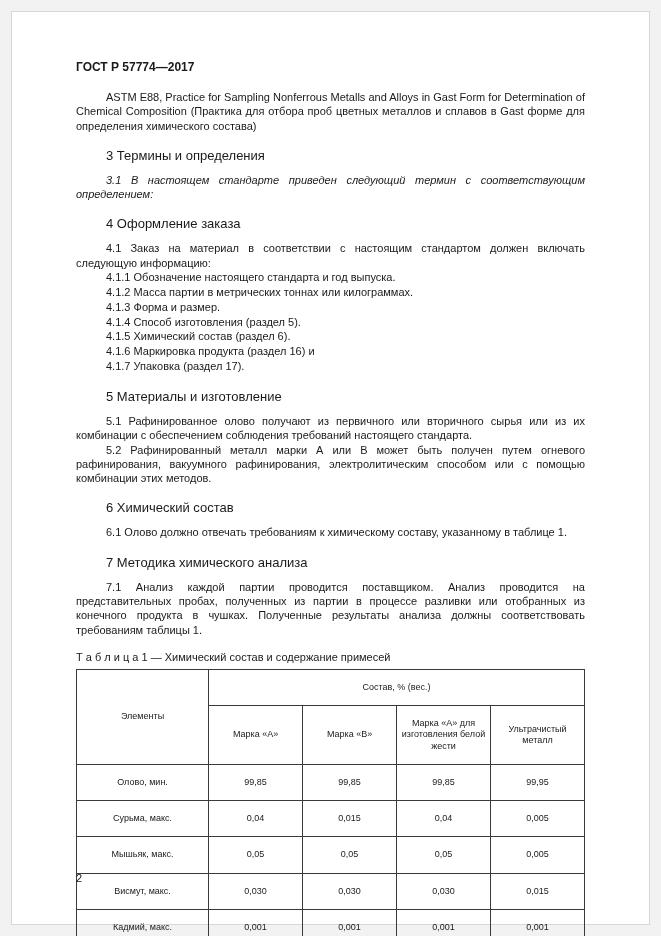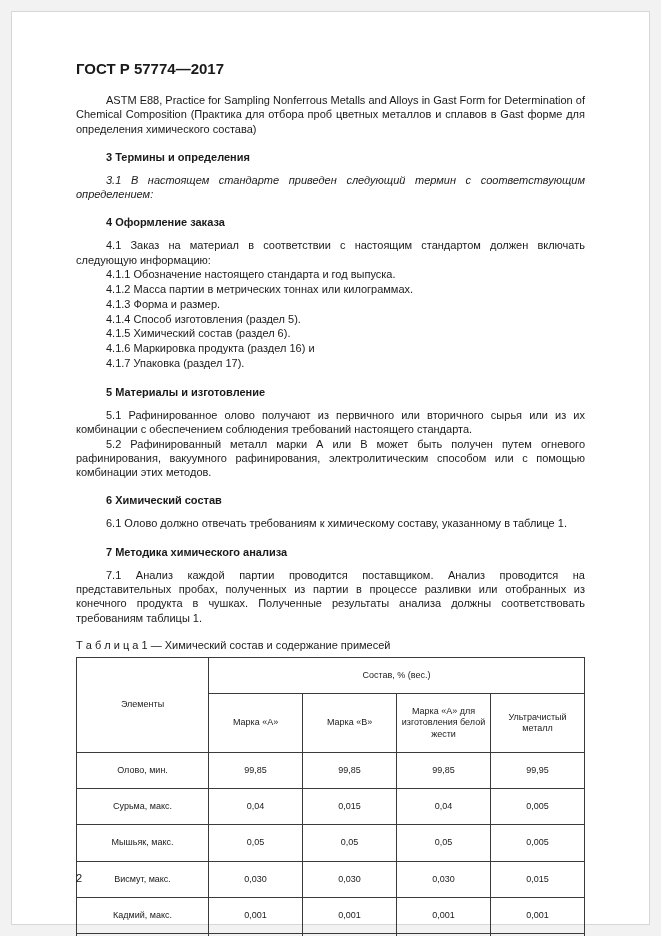--- a/index.html
+++ b/index.html
@@ -13,33 +13,33 @@
     width: 639px;
     height: 914px;
     margin: 11px;
     background: #ffffff;
     border: 1px solid #d7d7d7;
     padding: 48px 64px 0 64px;
     position: relative;
   }
   .doc-header {
     font-weight: bold;
-    font-size: 15px;
+    font-size: 12px;
     margin-bottom: 16px;
   }
   p.body-p {
     font-size: 11px;
     line-height: 1.3;
     text-align: justify;
     text-indent: 30px;
   }
   p.italic { font-style: italic; }
   h2.sec-title {
-    font-size: 11px;
-    font-weight: bold;
+    font-size: 13px;
+    font-weight: normal;
     margin: 15px 0 10px 30px;
   }
   .list-line {
     font-size: 11px;
     line-height: 1.35;
     padding-left: 30px;
   }
   .table-caption {
     font-size: 11px;
     margin: 14px 0 6px 0;

